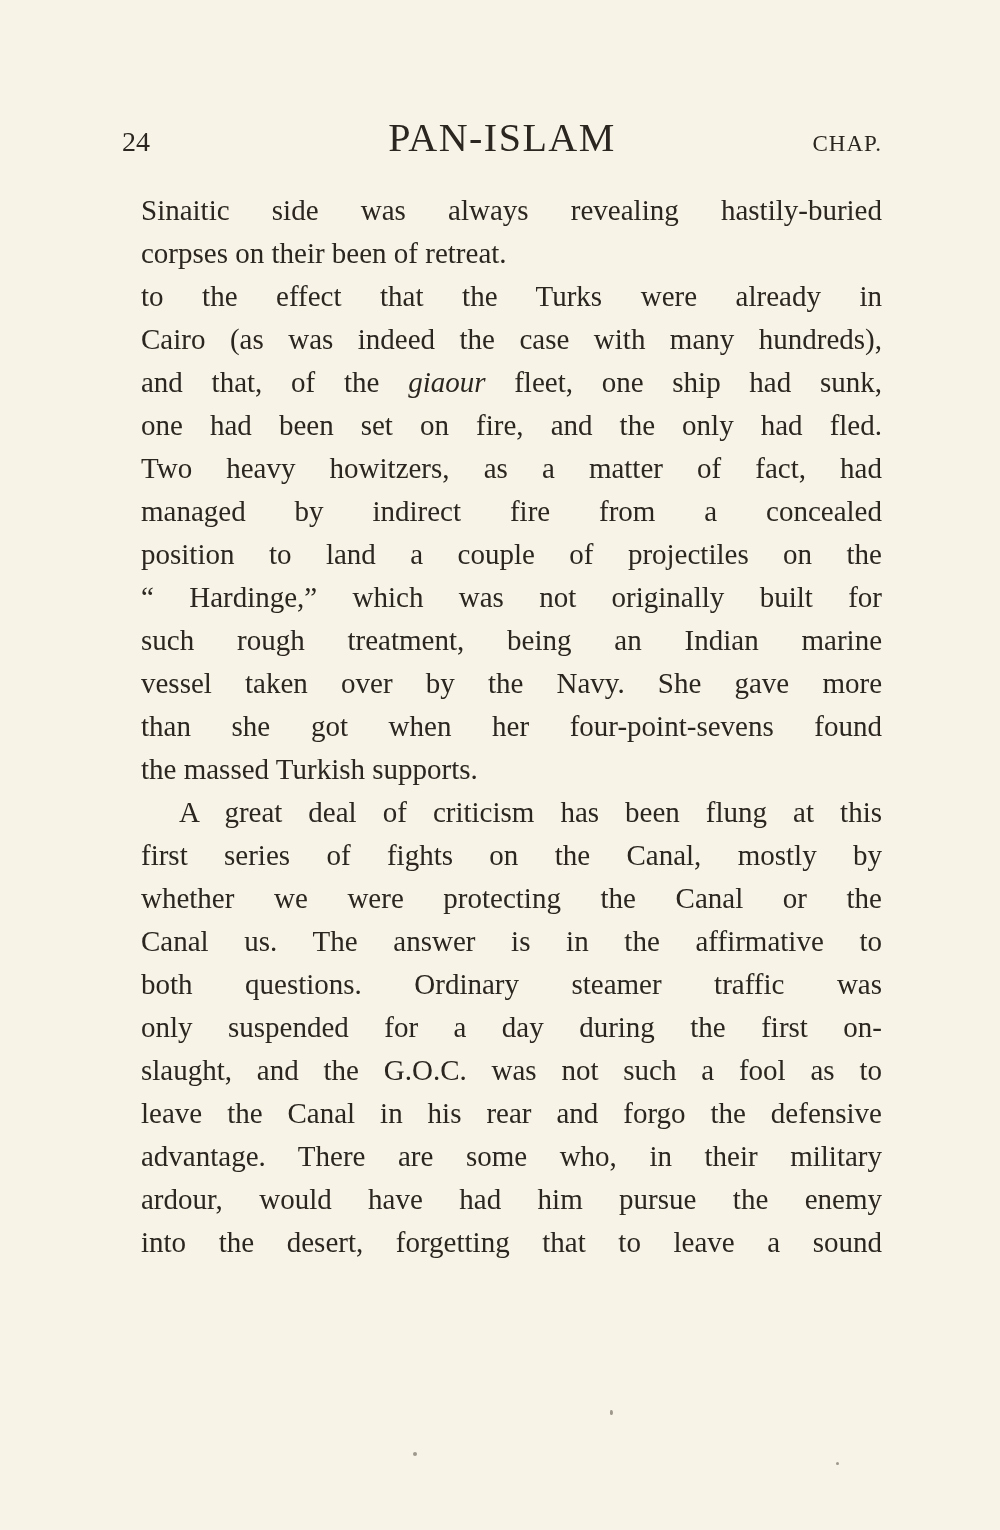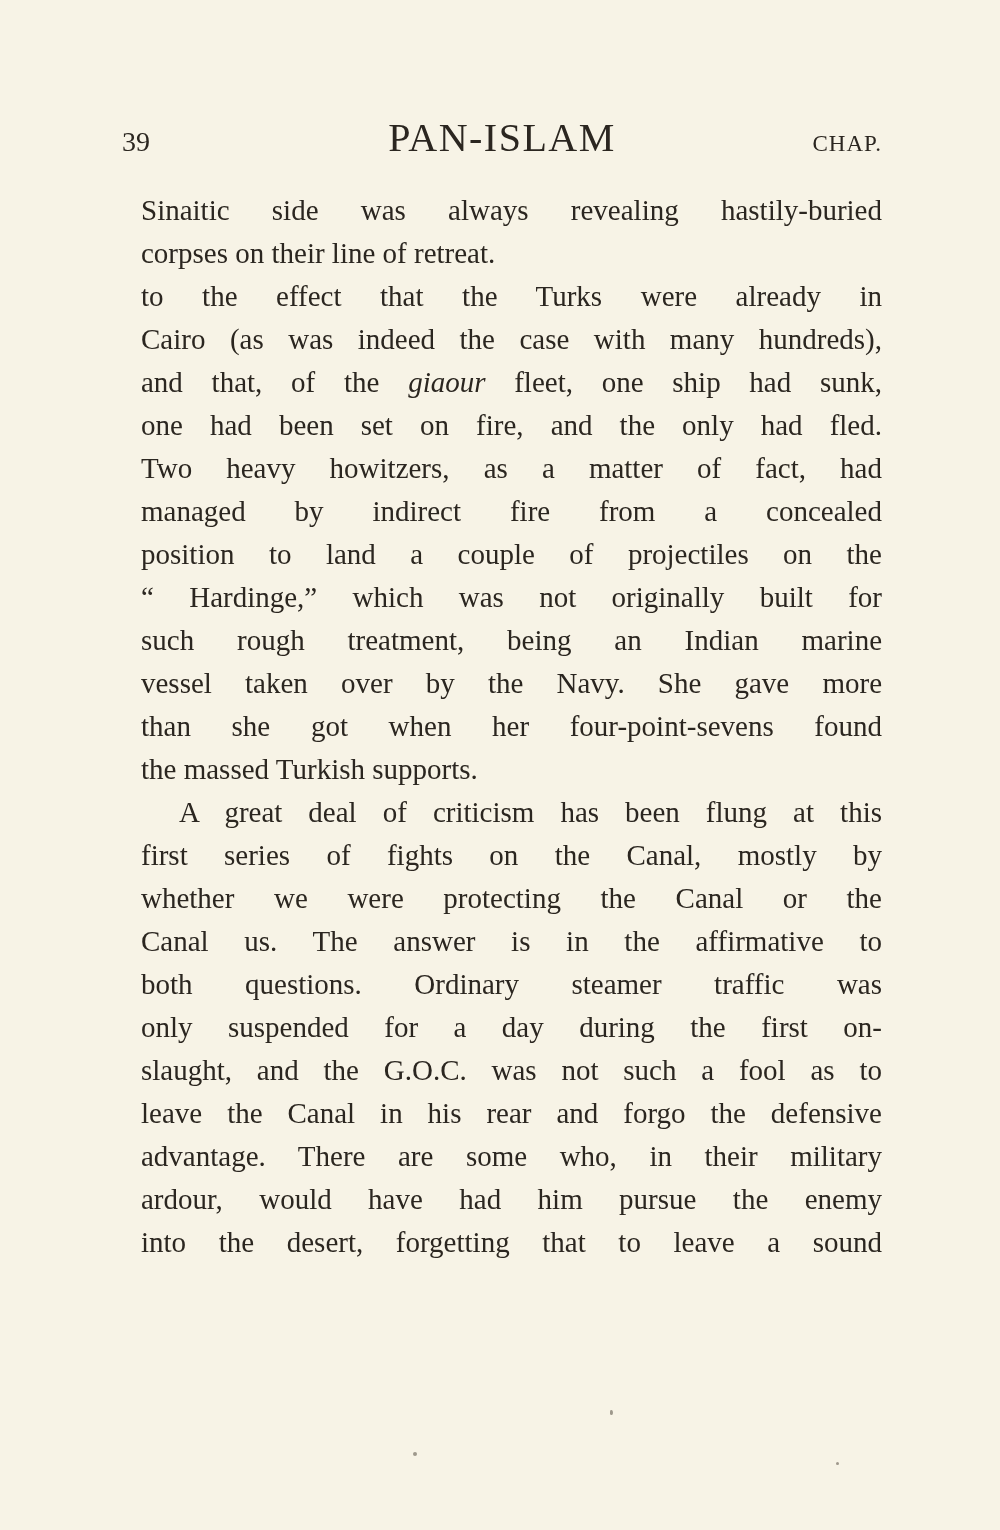--- a/index.html
+++ b/index.html
@@ -67,28 +67,28 @@
     }
     .speck-1 { left: 413px; top: 1452px; width: 4px; height: 4px; }
     .speck-2 { left: 610px; top: 1410px; width: 3px; height: 5px; border-radius: 40% 60% 60% 40%; }
     .speck-3 { left: 836px; top: 1462px; width: 3px; height: 3px; }
   </style>
 </head>
 <body>
 
 <div class="page-inner">
   <div class="page-header">
-    <span class="page-num">39</span>
+    <span class="page-num">24</span>
     <span class="running-title">PAN-ISLAM</span>
     <span class="chapter-label">CHAP.</span>
   </div>
   <div class="text-block">
       <div class="para">
         <div class="line"><span>Sinaitic side was always revealing hastily-buried</span></div>
-        <div class="line align-left"><span>corpses on their line of retreat.</span></div>
+        <div class="line align-left"><span>corpses on their been of retreat.</span></div>
       </div>
       <div class="para">
         <div class="line"><span>to the effect that the Turks were already in</span></div>
         <div class="line"><span>Cairo (as was indeed the case with many hundreds),</span></div>
         <div class="line"><span>and that, of the </span><span class="italic">giaour</span><span> fleet, one ship had sunk,</span></div>
         <div class="line"><span>one had been set on fire, and the only had fled.</span></div>
         <div class="line"><span>Two heavy howitzers, as a matter of fact, had</span></div>
         <div class="line"><span>managed by indirect fire from a concealed</span></div>
         <div class="line"><span>position to land a couple of projectiles on the</span></div>
         <div class="line"><span>“ Hardinge,” which was not originally built for</span></div>

